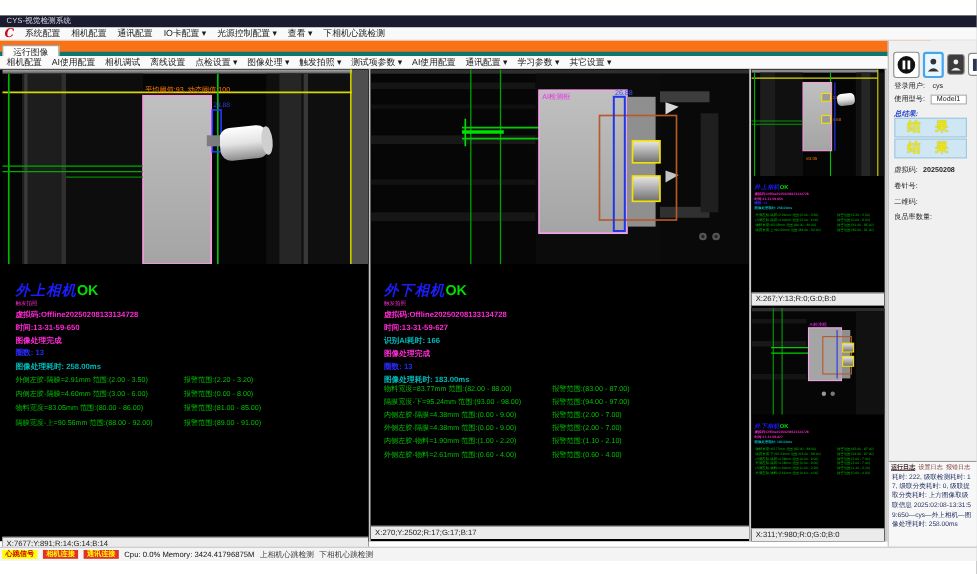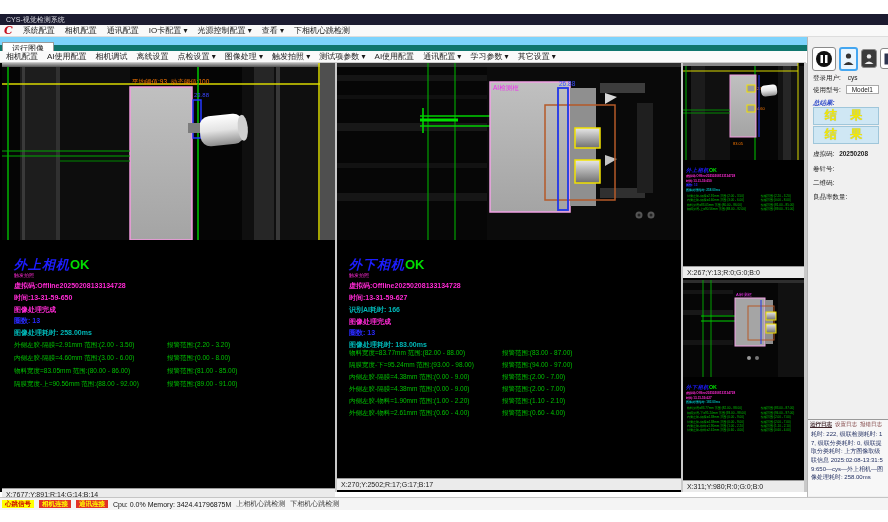--- a/index.html
+++ b/index.html
@@ -7,21 +7,21 @@
        font-family:"Liberation Sans",sans-serif;overflow:hidden;color:#222;}
   .abs{position:absolute;}
 
   
   .title-bar{left:0;top:14px;width:888px;height:11px;background:#1b1b30;color:#d8d8e0;
              font-size:7px;line-height:11px;padding-left:6px;box-sizing:border-box;}
   .menu-bar{left:0;top:25px;width:888px;height:12px;background:#f9f9f9;border-bottom:1px solid #ddd;
             display:flex;align-items:center;gap:10px;font-size:8px;padding-left:4px;box-sizing:border-box;}
   .logo{color:#c40f1d;font-family:"DejaVu Serif",serif;font-style:italic;font-weight:bold;font-size:11px;line-height:10px;}
   .menu-item{white-space:nowrap;color:#1a1a1a;}
-  .tab-strip{left:0;top:37px;width:846px;height:14px;background:#7dd3fc;border-bottom:6px solid #0f766e;box-sizing:border-box;}
+  .tab-strip{left:0;top:37px;width:846px;height:14px;background:#f97316;border-bottom:4px solid #0f766e;box-sizing:border-box;}
   .tab{display:inline-block;margin-left:2px;margin-top:1px;padding:0 9px;background:#ffffff;border:1px solid #999;
        border-bottom:none;font-size:8px;line-height:12px;}
   .toolbar{left:0;top:51px;width:806px;height:12px;background:#fafafa;border-bottom:1px solid #ccc;
            display:flex;align-items:center;gap:9px;font-size:8px;padding-left:6px;box-sizing:border-box;}
   .tool-item{white-space:nowrap;color:#1a1a1a;}
 
   
   .main-bg{left:0;top:63px;width:806px;height:429px;background:#000;}
   .divider{top:63px;height:429px;width:2px;background:#c9c9c9;}
   .view{background:#000;overflow:hidden;}

